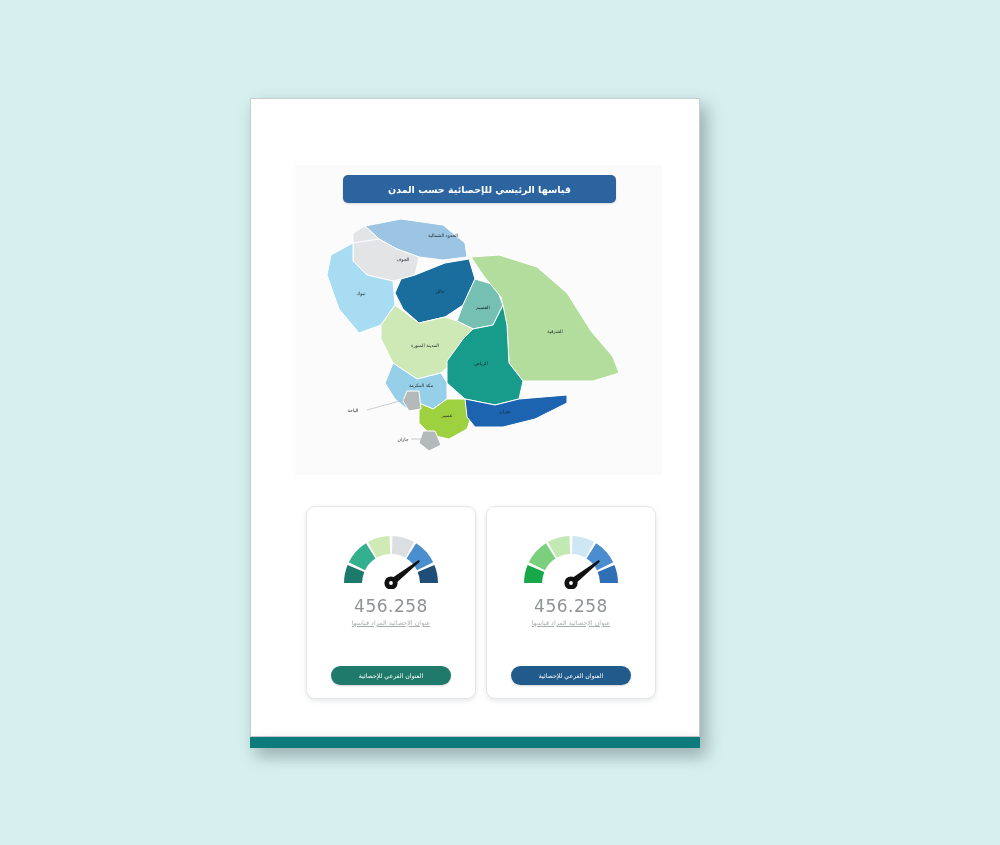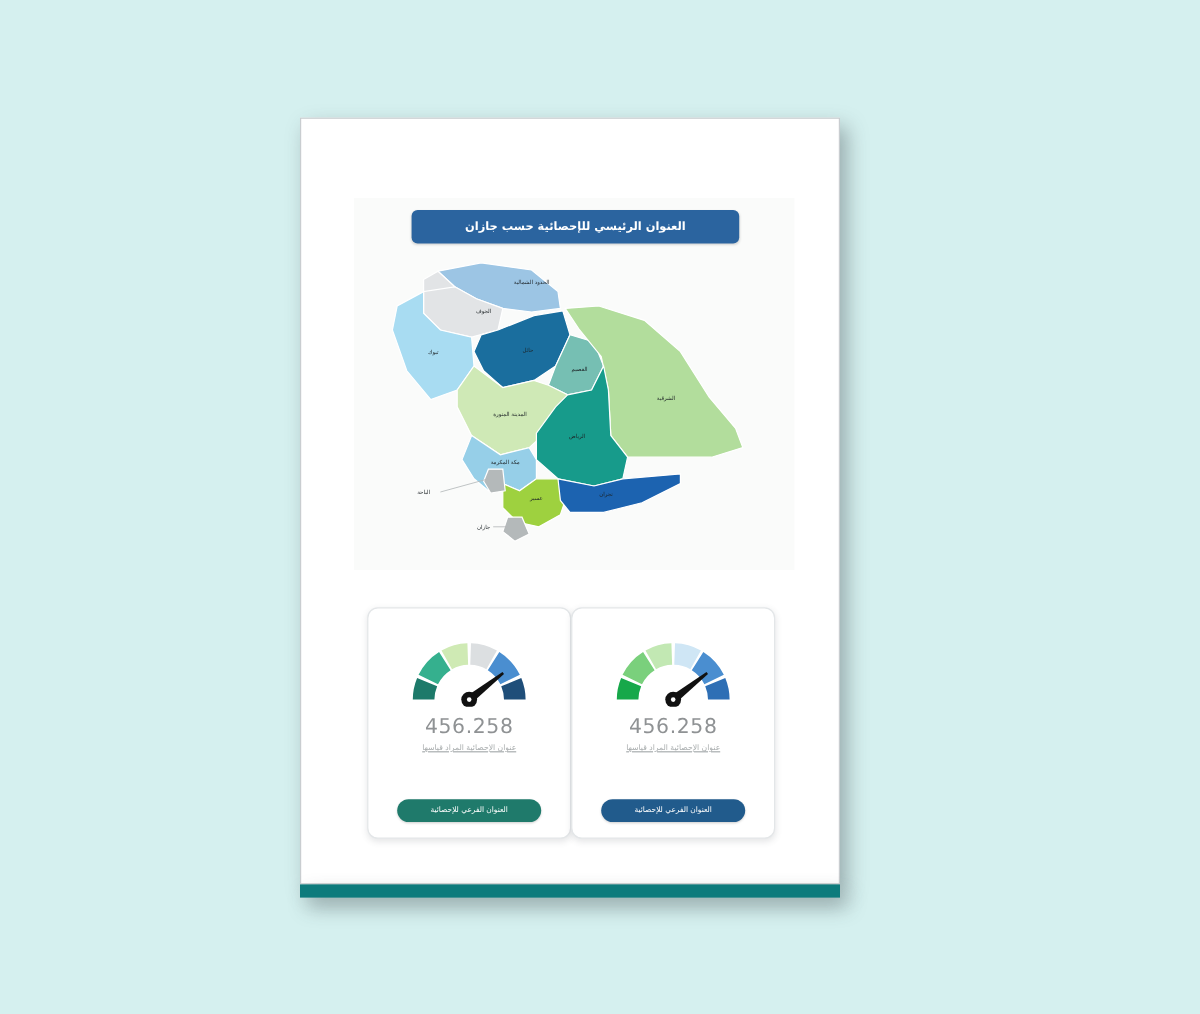--- a/index.html
+++ b/index.html
@@ -90,20 +90,21 @@
   }
 
   
   .cards-row {
     position: absolute;
     left: 55px;
     top: 407px;
     width: 350px;
     height: 195px;
     display: flex;
+    justify-content: space-between;
   }
 
   .gauge-card {
     width: 170px;
     height: 193px;
     background: #ffffff;
     border: 1px solid #e3e6e8;
     border-radius: 9px;
     box-shadow: 0 2px 5px rgba(60,70,75,0.13);
     position: relative;
@@ -161,21 +162,21 @@
 </head>
 <body>
 
 <div class="sheet-wrap">
 
   <div class="sheet">
 
     <div class="map-panel">
 
       <div class="title-bar">
-        <span>العنوان الرئيسي للإحصائية حسب جازان</span>
+        <span>قياسها الرئيسي للإحصائية حسب المدن</span>
       </div>
 
       <svg class="map-svg" width="312" height="240" viewBox="0 0 312 240">
 
         <path fill="#9cc5e4" stroke="#ffffff" stroke-width="1" d="M42,13 L78,6 L120,12 L142,30 L144,44 L120,47 L96,44 L74,36 L56,26 Z"></path>
 
         <path fill="#e2e4e6" stroke="#ffffff" stroke-width="1" d="M30,20 L56,26 L74,36 L96,44 L92,62 L70,68 L44,62 L30,48 Z"></path>
 
         <path fill="#e2e4e6" stroke="#ffffff" stroke-width="1" d="M30,20 L42,13 L56,26 L30,30 Z"></path>
 

